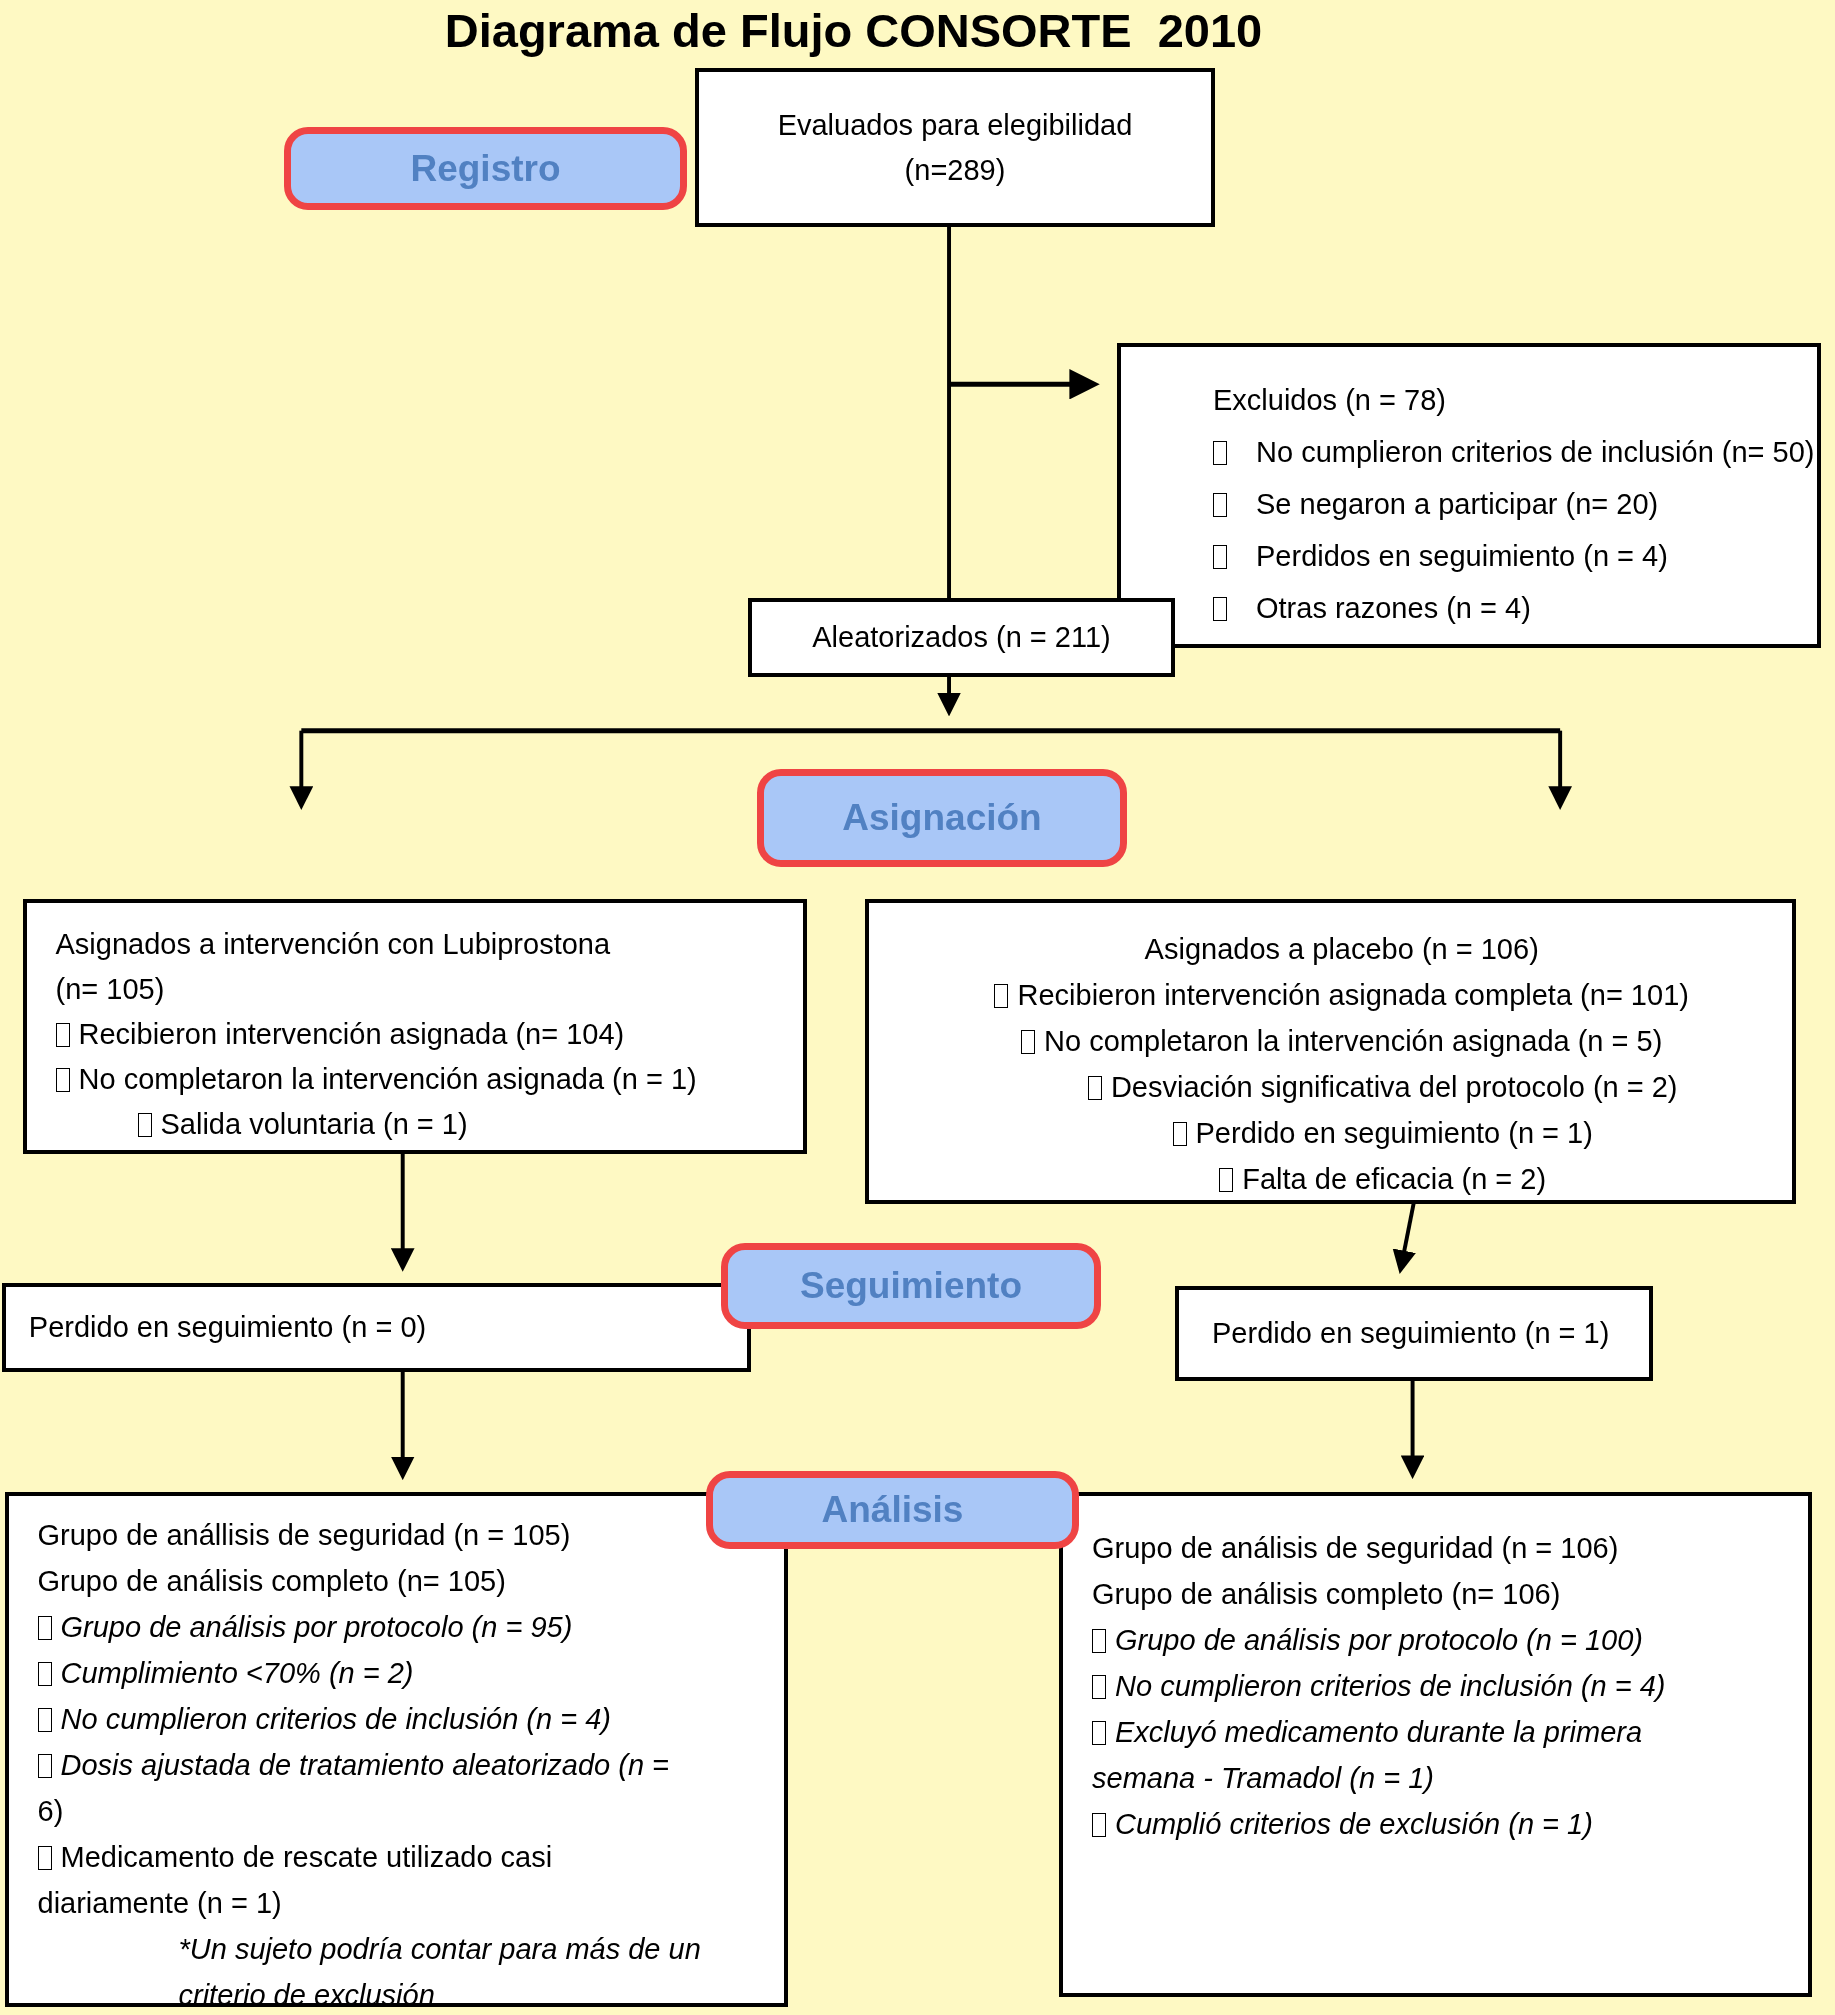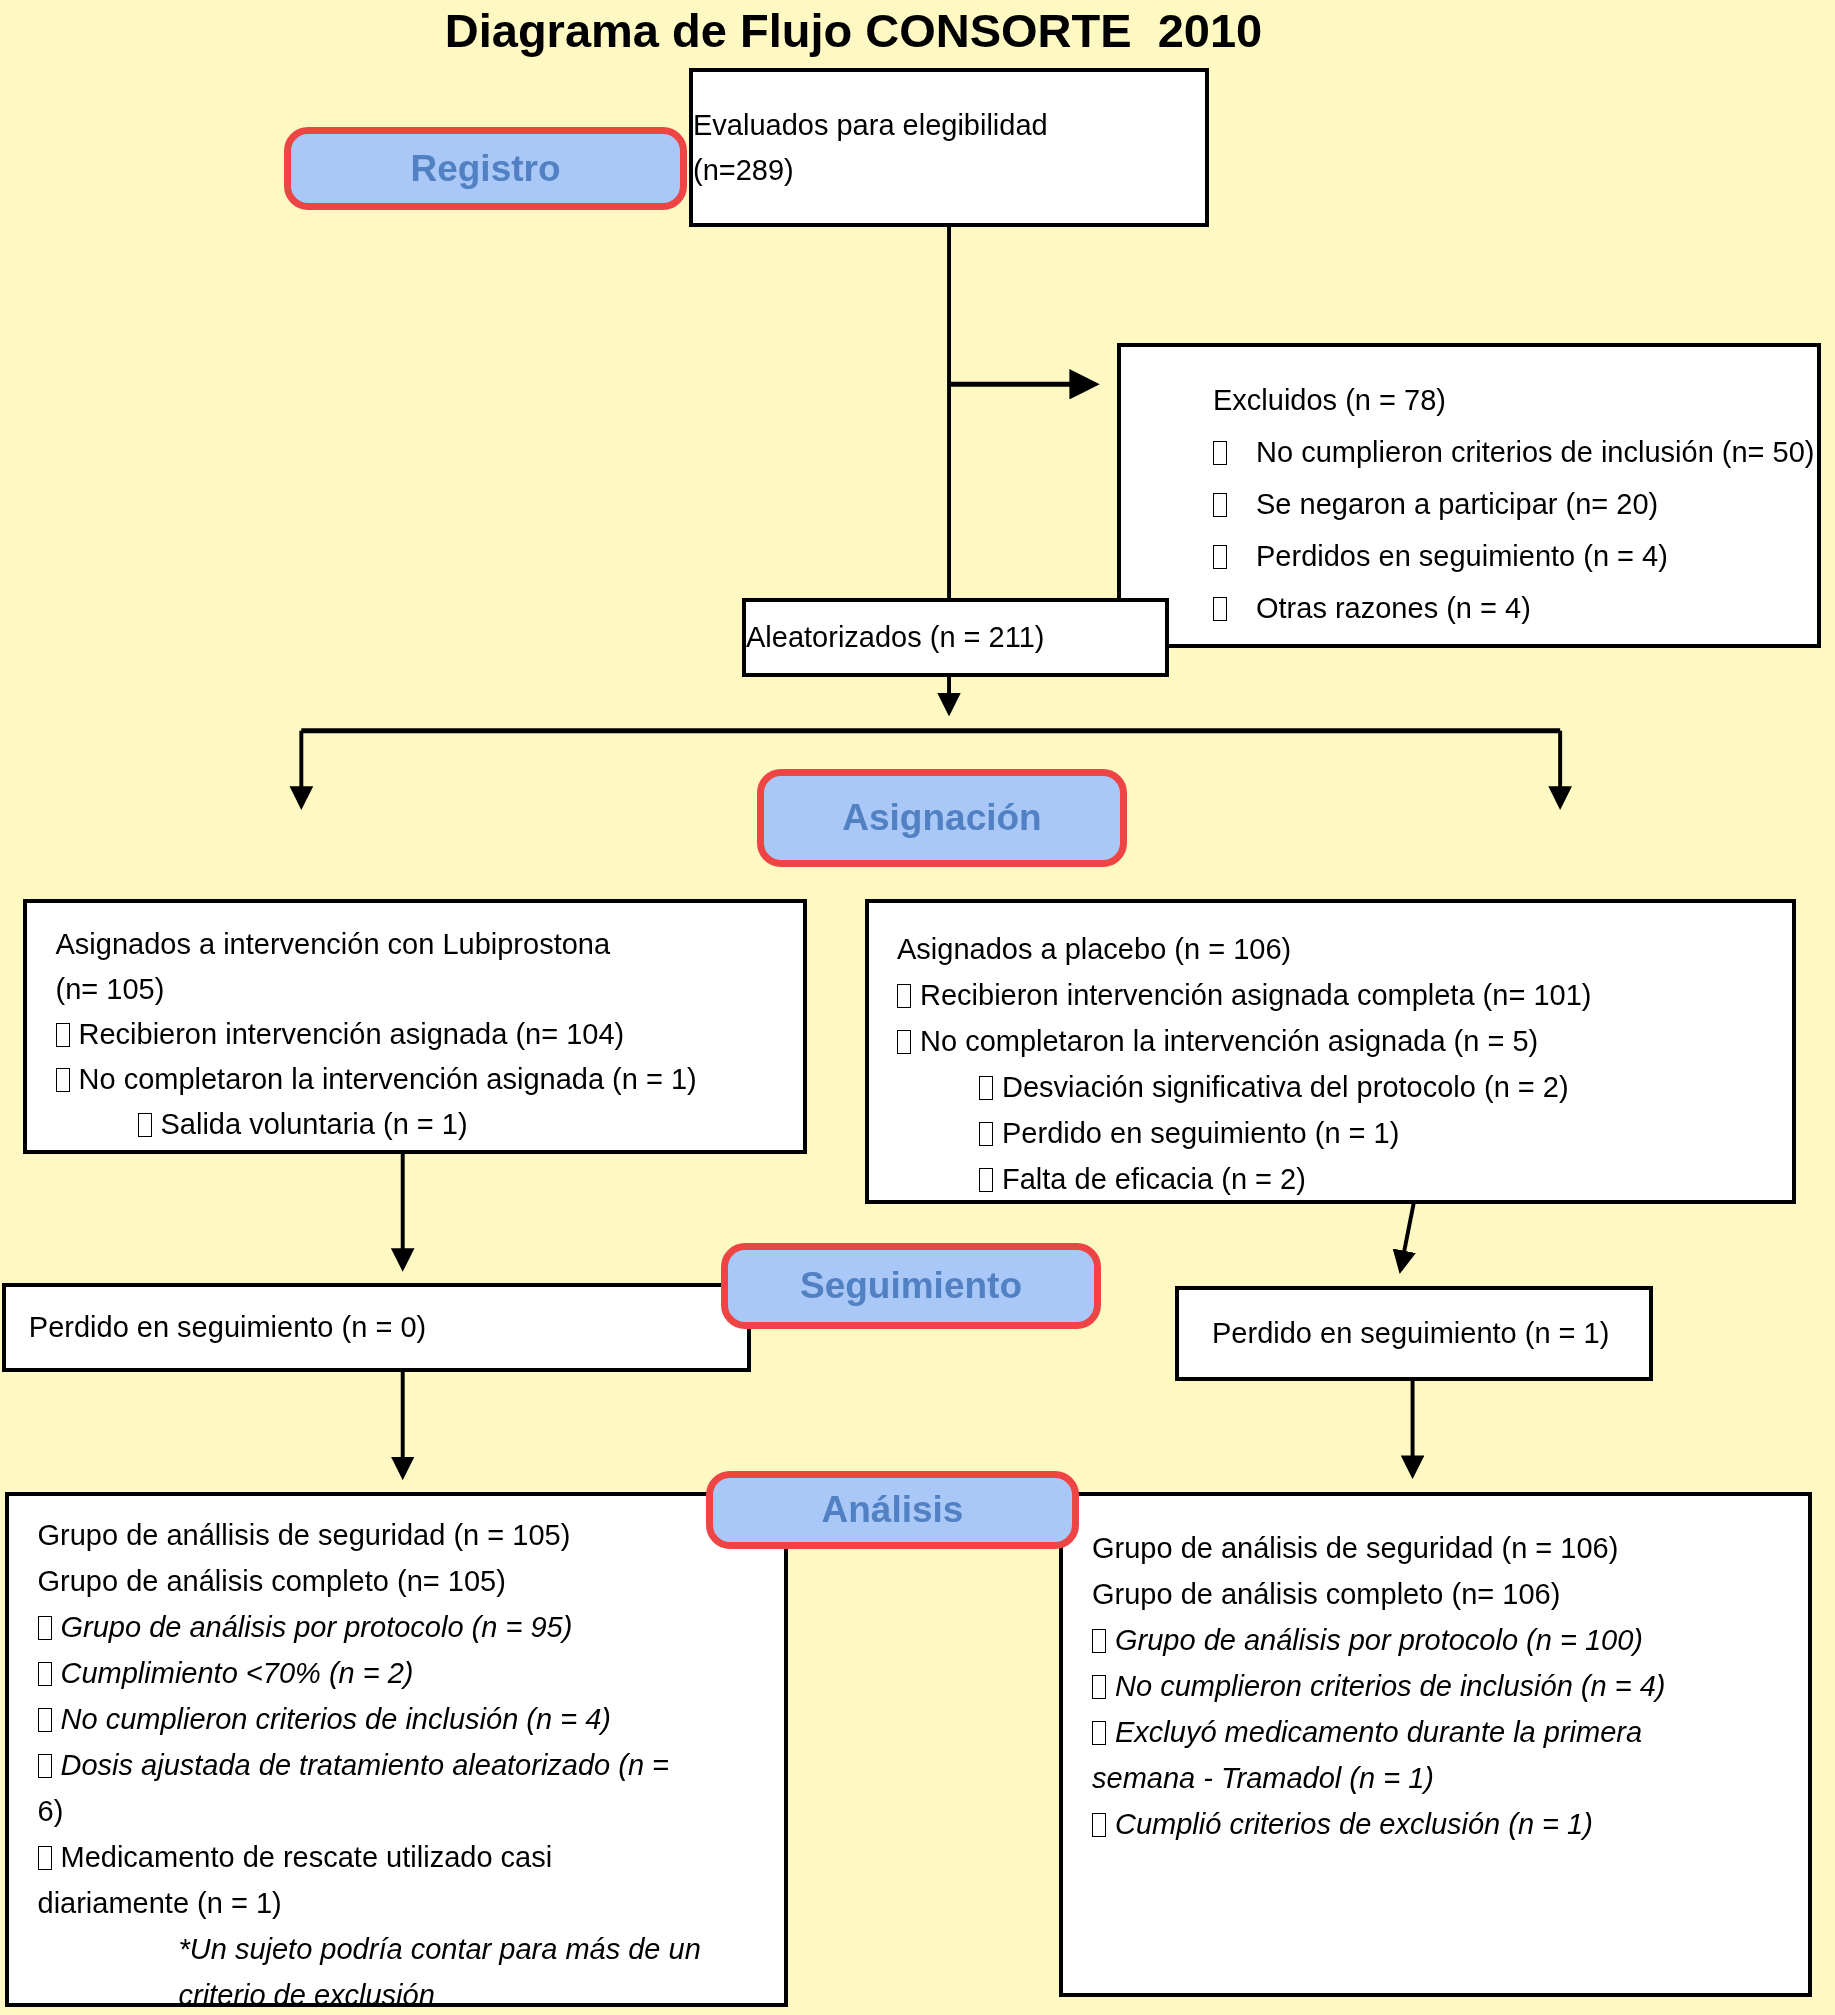--- a/index.html
+++ b/index.html
@@ -37,21 +37,21 @@
   .ind1{font-style:italic;}
   .ind2{margin-left:82px;}
   .ind3{margin-left:141px;}
   .tofu{
     display:inline-block;width:14px;height:24px;
     border:1.7px solid #000;margin-right:9px;vertical-align:-3.4px;
     box-sizing:border-box;
   }
   .gap-wide .tofu{margin-right:29px;}
   .vcenter{display:flex;flex-direction:column;justify-content:center;}
-  .hcenter{text-align:left;}
+  .hcenter{text-align:center;margin-left:6px;}
   .hcenter .tl{white-space:normal;}
 </style>
 </head>
 <body>
 
 <div class="canvas">
 
   <svg class="connectors" width="1835" height="2015" viewBox="0 0 3258 3577">
     <defs>
       <marker id="ah" markerWidth="6" markerHeight="6" refX="4.6" refY="3" orient="auto" markerUnits="strokeWidth">
@@ -116,21 +116,21 @@
   <div class="box" style="left:22.5px;top:899px;width:784px;height:255px;">
     <div class="lines" style="padding:19px 5.6px 0 29px;line-height:45px;">
         <div class="tl ind0"><span class="tx">Asignados a intervención con Lubiprostona</span></div>
         <div class="tl ind0"><span class="tx">(n= 105)</span></div>
         <div class="tl ind0"><span class="tofu"></span><span class="tx">Recibieron intervención asignada (n= 104)</span></div>
         <div class="tl ind0"><span class="tofu"></span><span class="tx">No completaron la intervención asignada (n = 1)</span></div>
         <div class="tl ind2"><span class="tofu"></span><span class="tx">Salida voluntaria (n = 1)</span></div>
       </div>
   </div>
 
-  <div class="box" style="left:865px;top:899px;width:931px;height:305px;">
+  <div class="box" style="left:865px;top:899px;width:931px;height:305px;text-align:center;">
     <div class="lines" style="padding:22.5px 5.6px 0 28px;line-height:46px;">
         <div class="tl ind0"><span class="tx">Asignados a placebo (n = 106)</span></div>
         <div class="tl ind0"><span class="tofu"></span><span class="tx">Recibieron intervención asignada completa (n= 101)</span></div>
         <div class="tl ind0"><span class="tofu"></span><span class="tx">No completaron la intervención asignada (n = 5)</span></div>
         <div class="tl ind2"><span class="tofu"></span><span class="tx">Desviación significativa del protocolo (n = 2)</span></div>
         <div class="tl ind2"><span class="tofu"></span><span class="tx">Perdido en seguimiento (n = 1)</span></div>
         <div class="tl ind2"><span class="tofu"></span><span class="tx">Falta de eficacia (n = 2)</span></div>
       </div>
   </div>
 

